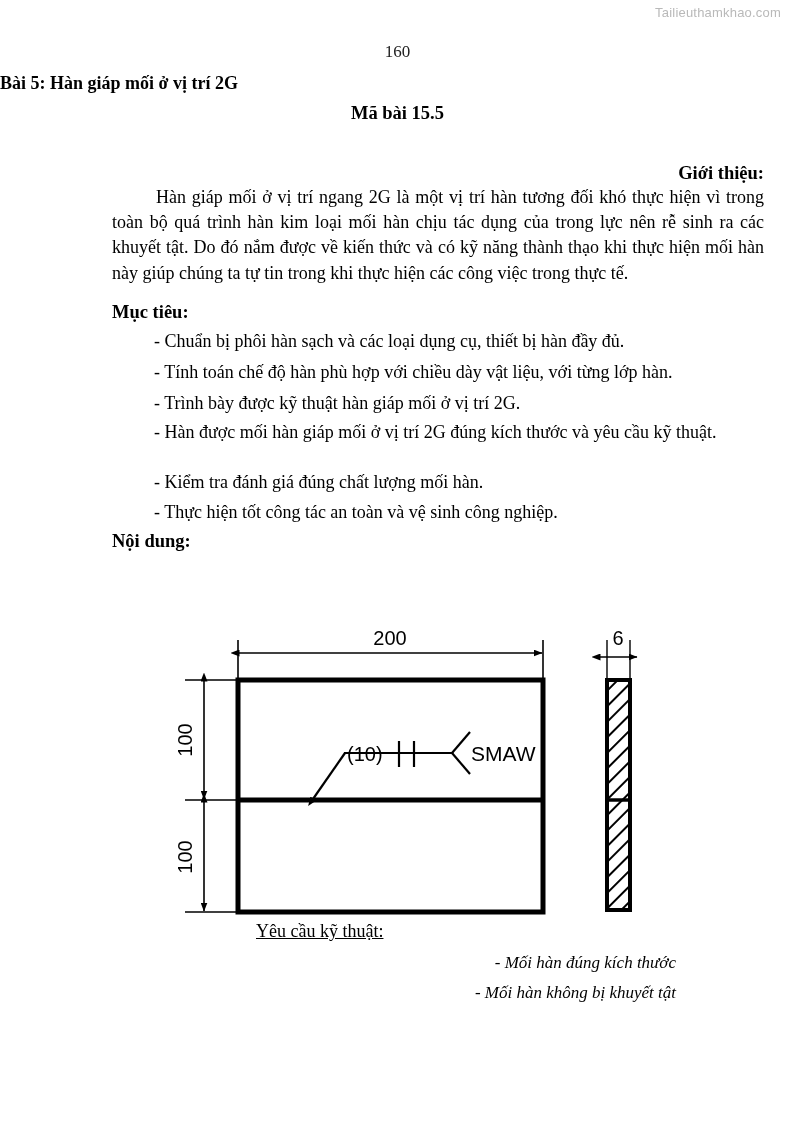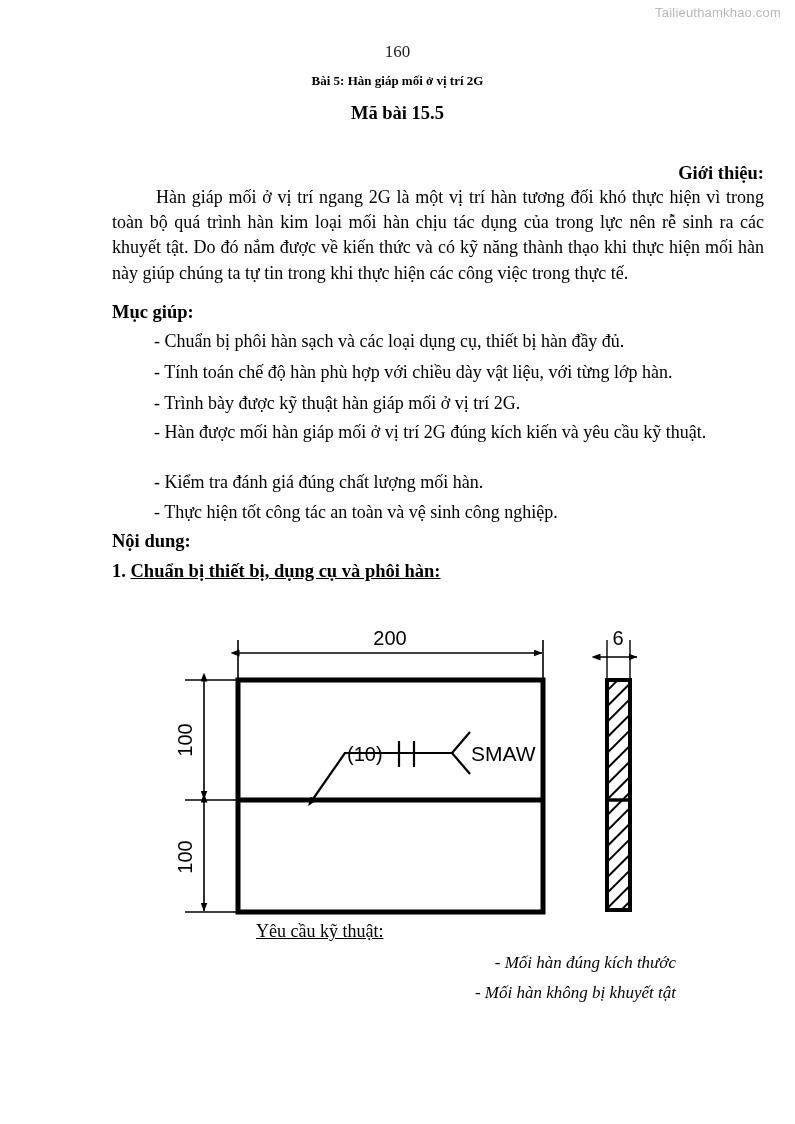--- a/index.html
+++ b/index.html
@@ -34,22 +34,22 @@
     width: 795px;
     text-align: center;
     font-size: 17px;
     color: #222;
   }
   .title-1 {
     position: absolute;
     top: 73px;
     left: 0;
     width: 795px;
-    text-align: center;
-    font-size: 13px;
+    text-align: left;
+    font-size: 18px;
     font-weight: bold;
   }
   .title-2 {
     position: absolute;
     top: 103px;
     left: 0;
     width: 795px;
     text-align: center;
     font-size: 18.5px;
     font-weight: bold;
@@ -129,49 +129,46 @@
 
   <div class="block" style="top:162px;text-align:right;">
     <div class="heading">Giới thiệu:</div>
   </div>
 
   <div class="block" style="top:185px;">
     <div class="para"><span class="indent"></span><span>Hàn giáp mối ở vị trí ngang 2G là một vị trí hàn tương đối khó thực hiện vì trong toàn bộ quá trình hàn kim loại mối hàn chịu tác dụng của trong lực nên rễ sinh ra các khuyết tật. Do đó nắm được về kiến thức và có kỹ năng thành thạo khi thực hiện mối hàn này giúp chúng ta tự tin trong khi thực hiện các công việc trong thực tế.</span></div>
   </div>
 
   <div class="block" style="top:301px;">
-    <div class="heading">Mục giúp:</div>
+    <div class="heading">Mục tiêu:</div>
   </div>
 
   <div class="block" style="top:329px;">
     <div class="bullet">- Chuẩn bị phôi hàn sạch và các loại dụng cụ, thiết bị hàn đầy đủ.</div>
   </div>
   <div class="block" style="top:360px;">
     <div class="bullet">- Tính toán chế độ hàn phù hợp với chiều dày vật liệu, với từng lớp hàn.</div>
   </div>
   <div class="block" style="top:391px;">
     <div class="bullet">- Trình bày được kỹ thuật hàn giáp mối ở vị trí 2G.</div>
   </div>
   <div class="block" style="top:420px;">
-    <div class="bullet">- Hàn được mối hàn giáp mối ở vị trí 2G đúng kích kiến và yêu cầu kỹ thuật.</div>
+    <div class="bullet">- Hàn được mối hàn giáp mối ở vị trí 2G đúng kích thước và yêu cầu kỹ thuật.</div>
   </div>
   <div class="block" style="top:470px;">
     <div class="bullet">- Kiểm tra đánh giá đúng chất lượng mối hàn.</div>
   </div>
   <div class="block" style="top:500px;">
     <div class="bullet">- Thực hiện tốt công tác an toàn và vệ sinh công nghiệp.</div>
   </div>
 
   <div class="block" style="top:530px;">
     <div class="heading">Nội dung:</div>
   </div>
 
-  <div class="block" style="top:560px;">
-    <div class="heading"><span>1.</span> <span class="underl">Chuẩn bị thiết bị, dụng cụ và phôi hàn:</span></div>
-  </div>
 
 
   <div id="drawing">
     <svg width="795" height="320" viewBox="0 0 795 320" xmlns="http://www.w3.org/2000/svg">
       <defs>
         <marker id="arrEnd" markerWidth="9" markerHeight="7" refX="8.5" refY="3.5" orient="auto" markerUnits="userSpaceOnUse">
           <path d="M0,0 L9,3.5 L0,7 z" fill="#000"></path>
         </marker>
         <marker id="arrStart" markerWidth="9" markerHeight="7" refX="0.5" refY="3.5" orient="auto-start-reverse" markerUnits="userSpaceOnUse">
           <path d="M0,0 L9,3.5 L0,7 z" fill="#000"></path>

